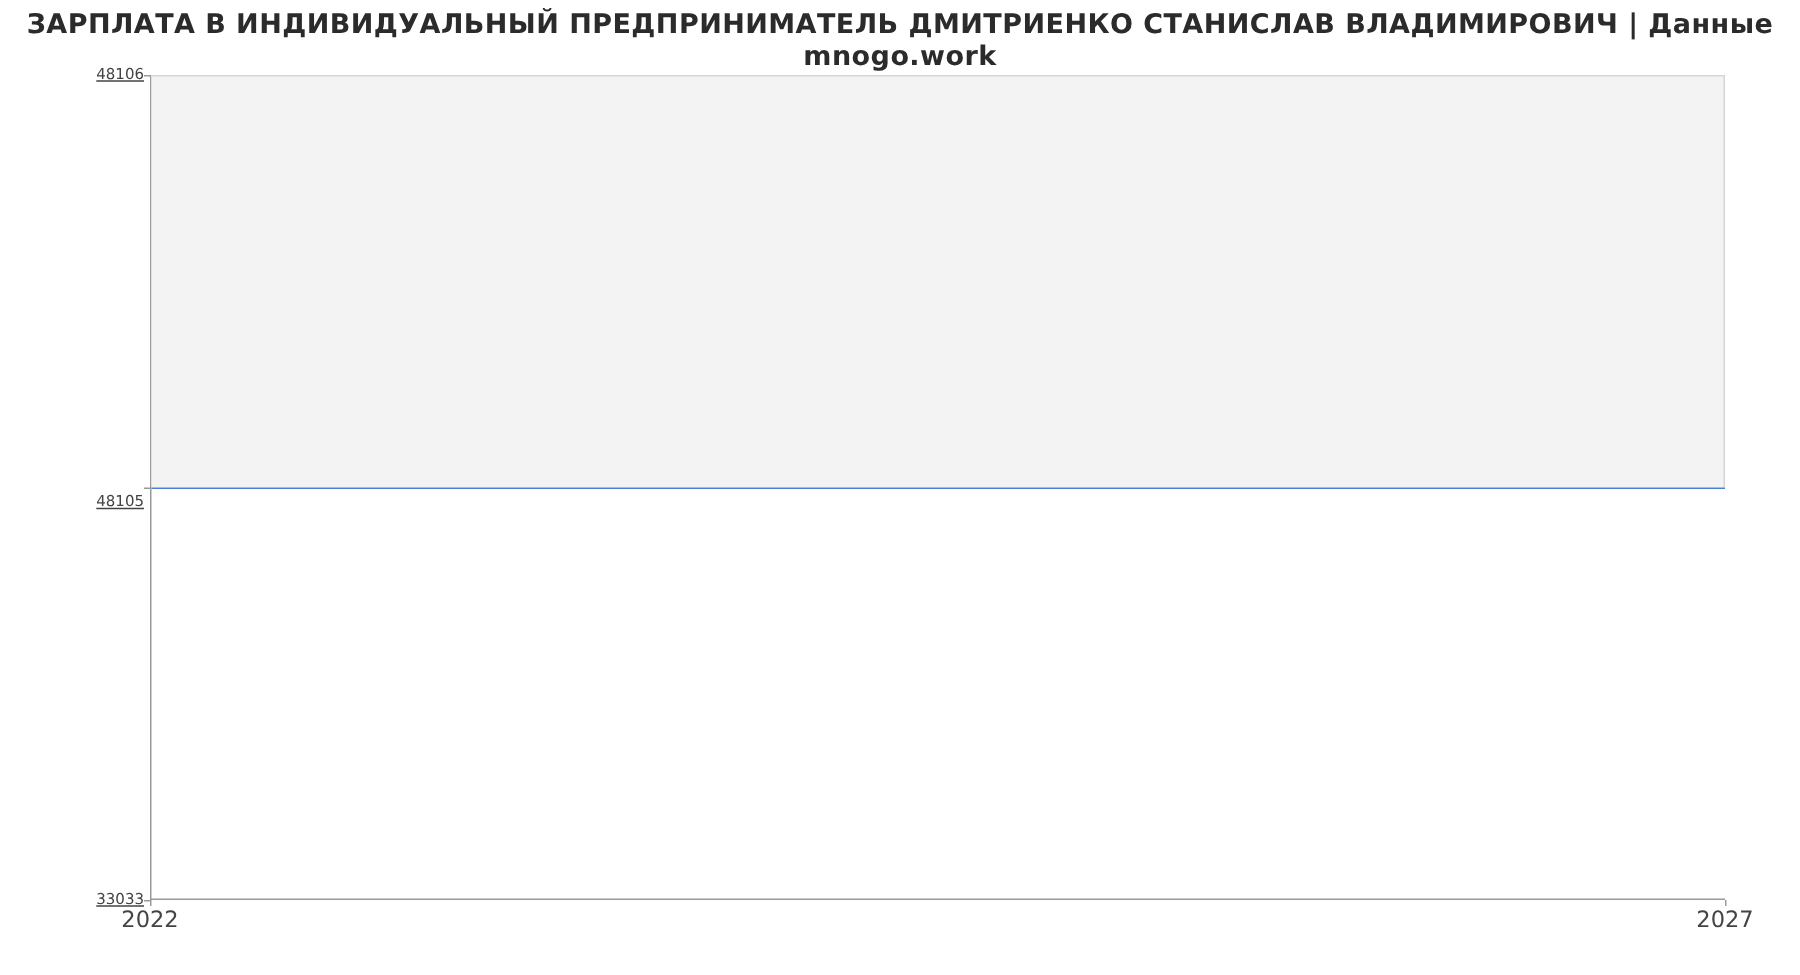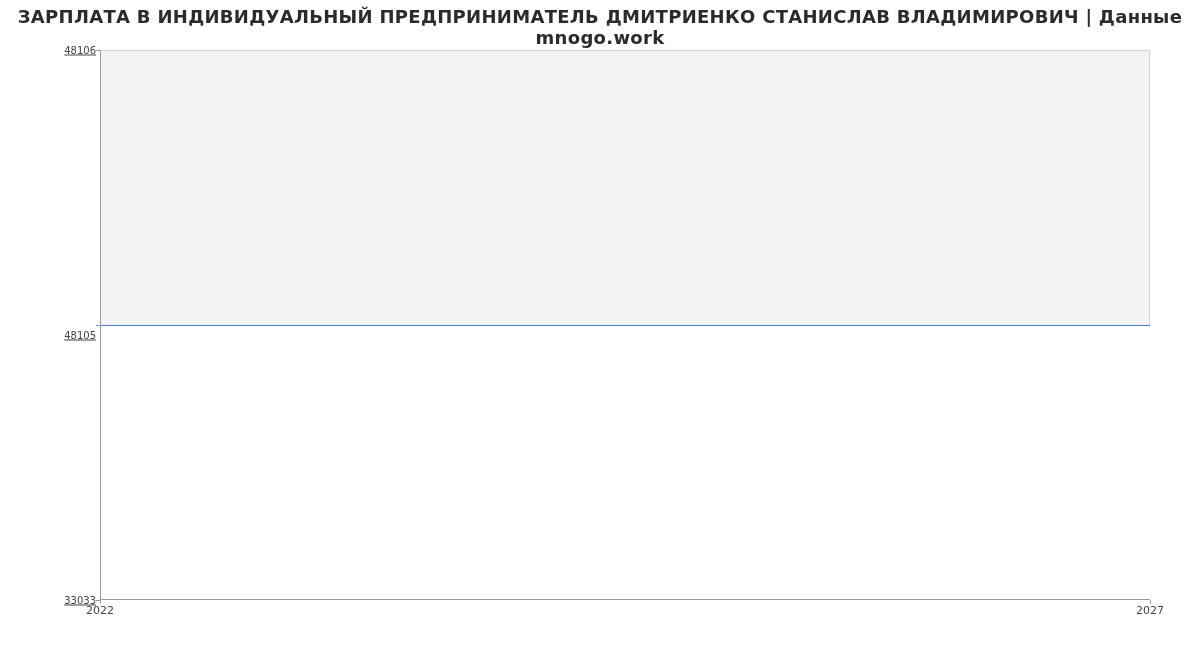--- a/index.html
+++ b/index.html
@@ -63,21 +63,21 @@
     font-size: 10px;
     color: #444;
     transform: translateY(-50%);
     text-align: right;
     width: 90px;
     text-decoration: underline;
   }
   .xtick {
     position: absolute;
     top: 604px;
-    font-size: 11px;
+    font-size: 15px;
     color: #444;
     transform: translateX(-50%);
   }
   .tickmark-y {
     position: absolute;
     left: 96px;
     width: 4px;
     height: 1px;
     background: #9a9a9a;
   }

